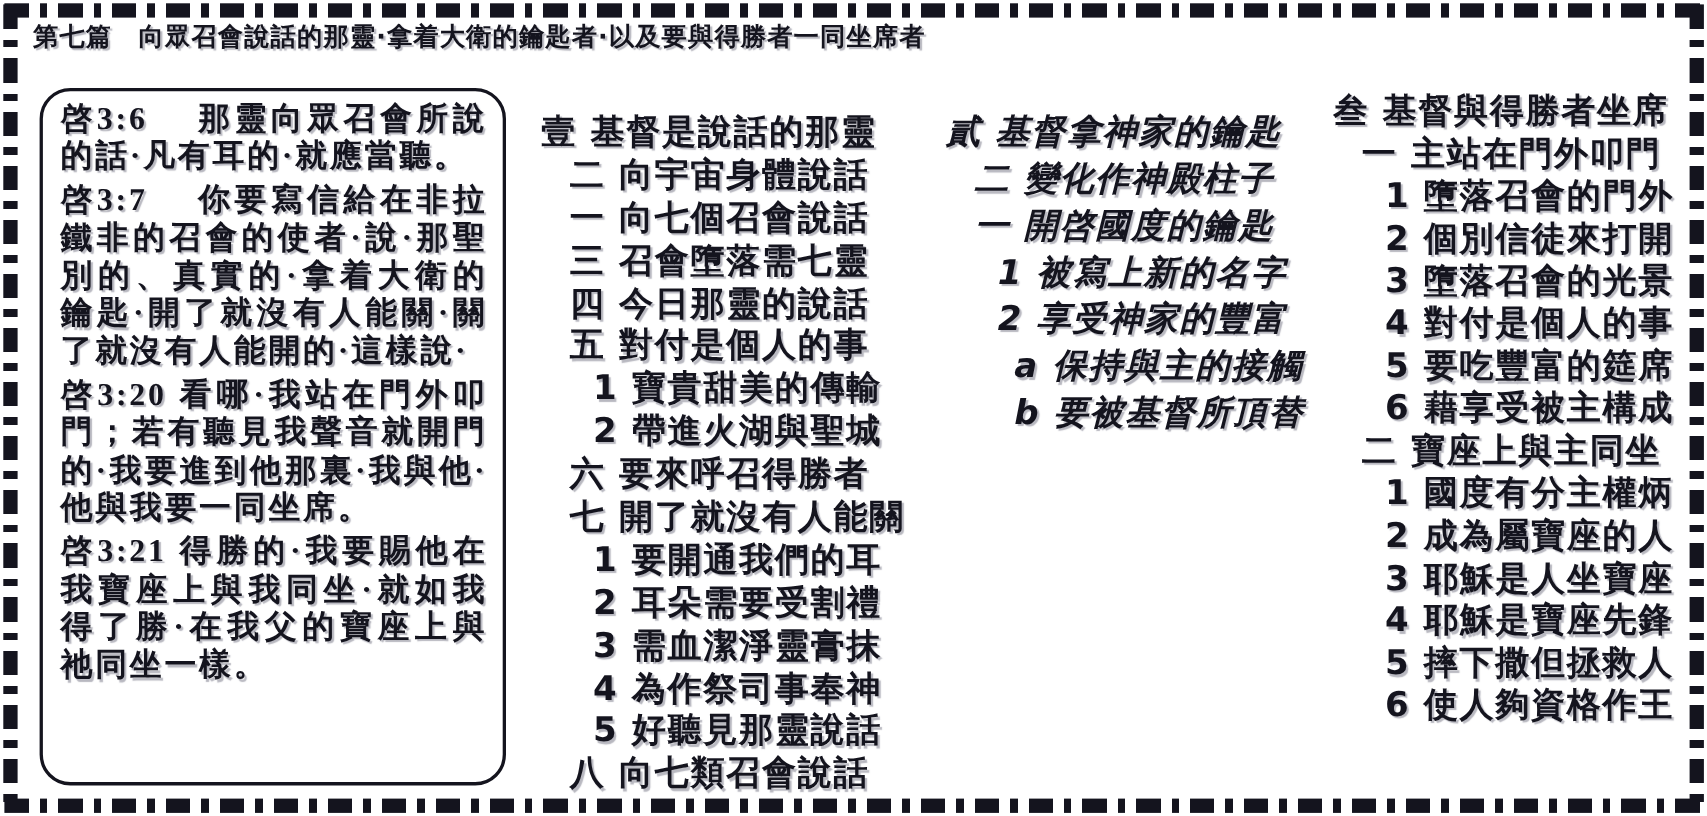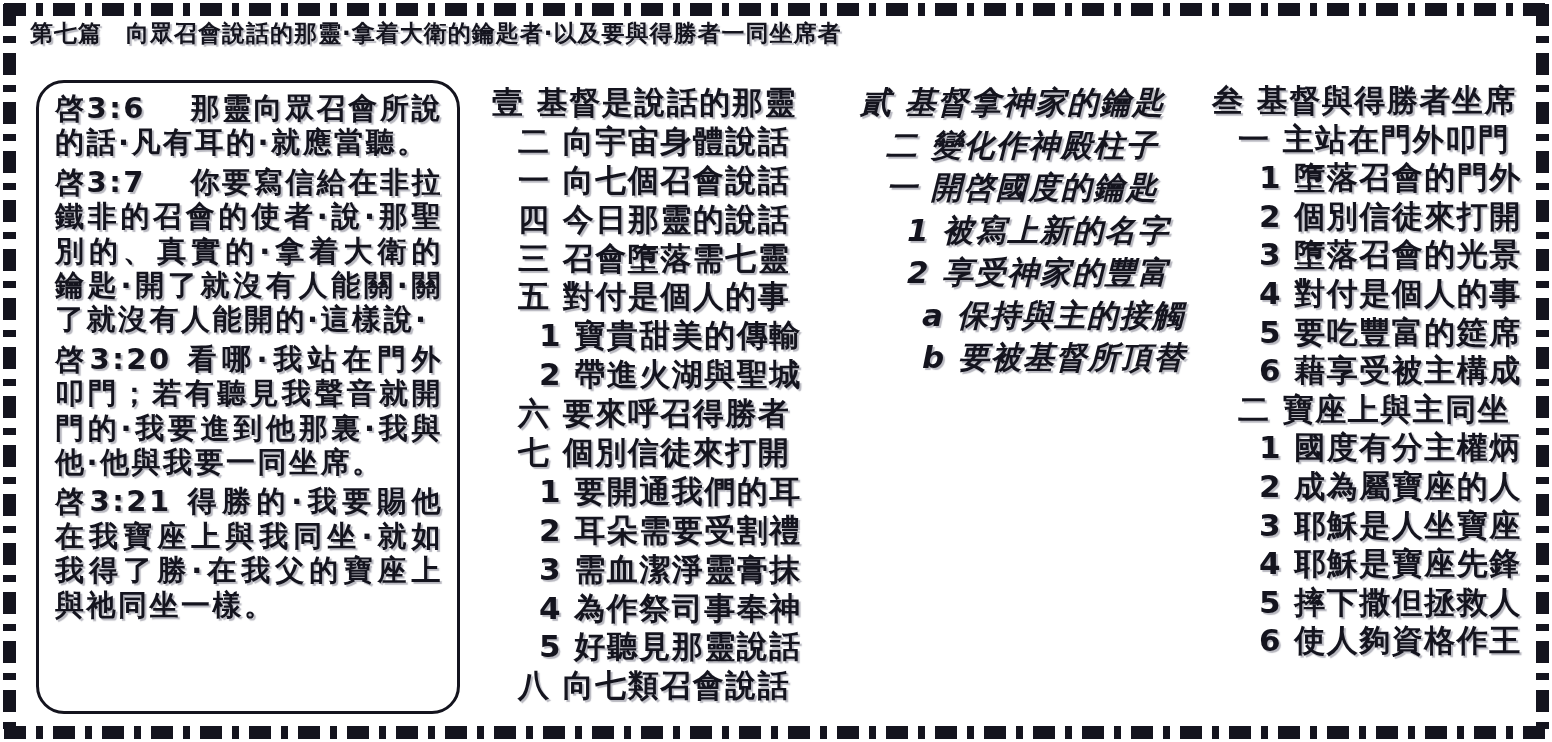--- a/index.html
+++ b/index.html
@@ -49,33 +49,34 @@
   }
 
   .verse-box{
     position:absolute;
     left:36px;top:80px;
     width:424px;height:634px;
     border:3px solid var(--ink);
     border-radius:28px;
     padding:8px 14px 6px 16px;
     overflow:hidden;
+    font-family:Liberation Serif, serif;
   }
   .verse-box .verse{
     font-size:29px;
     line-height:34.4px;
     letter-spacing:2.5px;
     text-align:justify;
     text-justify:inter-character;
     margin-bottom:5px;
   }
 
   .col{
     position:absolute;
-    top:82px;
+    top:99px;
     white-space:nowrap;
   }
   .col .line{
     font-size:31px;
     letter-spacing:1.5px;
     text-shadow:2px 2px 1px rgba(125,125,140,0.55);
   }
   .col1{left:492px;}
   .col1 .line{height:38.9px;}
   .col2{left:860px;}
@@ -104,27 +105,27 @@
       <div class="verse shadowed">啓3:6　 那靈向眾召會所說的話·凡有耳的·就應當聽。</div>
       <div class="verse shadowed">啓3:7　 你要寫信給在非拉鐵非的召會的使者·說·那聖別的、真實的·拿着大衛的鑰匙·開了就沒有人能關·關了就沒有人能開的·這樣說·</div>
       <div class="verse shadowed">啓3:20 看哪·我站在門外叩門；若有聽見我聲音就開門的·我要進到他那裏·我與他·他與我要一同坐席。</div>
       <div class="verse shadowed">啓3:21 得勝的·我要賜他在我寶座上與我同坐·就如我得了勝·在我父的寶座上與祂同坐一樣。</div>
     </div>
 
   <div class="col col1">
       <div class="line lvl0">壹 基督是說話的那靈</div>
       <div class="line lvl1">二 向宇宙身體說話</div>
       <div class="line lvl1">一 向七個召會說話</div>
+      <div class="line lvl1">三 召會墮落需七靈</div>
       <div class="line lvl1">四 今日那靈的說話</div>
-      <div class="line lvl1">三 召會墮落需七靈</div>
       <div class="line lvl1">五 對付是個人的事</div>
       <div class="line lvl2">1 寶貴甜美的傳輸</div>
       <div class="line lvl2">2 帶進火湖與聖城</div>
       <div class="line lvl1">六 要來呼召得勝者</div>
-      <div class="line lvl1">七 個別信徒來打開</div>
+      <div class="line lvl1">七 開了就沒有人能關</div>
       <div class="line lvl2">1 要開通我們的耳</div>
       <div class="line lvl2">2 耳朵需要受割禮</div>
       <div class="line lvl2">3 需血潔淨靈膏抹</div>
       <div class="line lvl2">4 為作祭司事奉神</div>
       <div class="line lvl2">5 好聽見那靈說話</div>
       <div class="line lvl1">八 向七類召會說話</div>
     </div>
 
   <div class="col col2">
       <div class="line lvl0">貳 基督拿神家的鑰匙</div>

